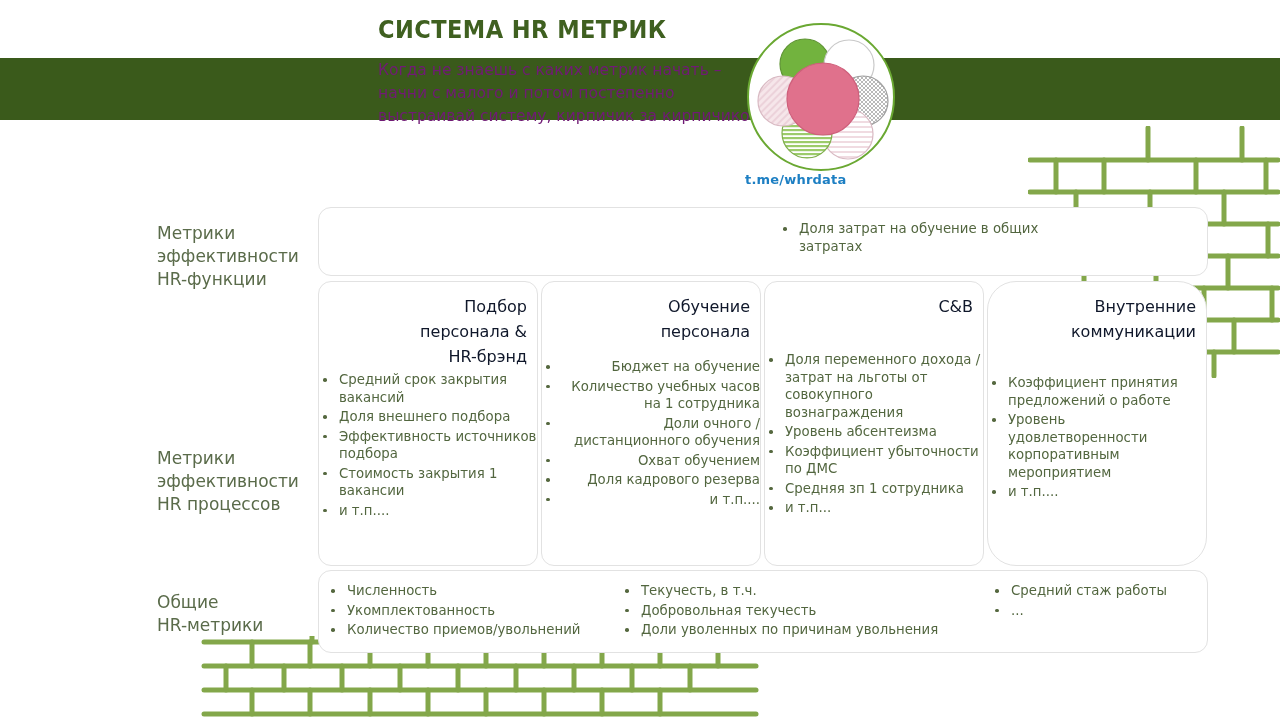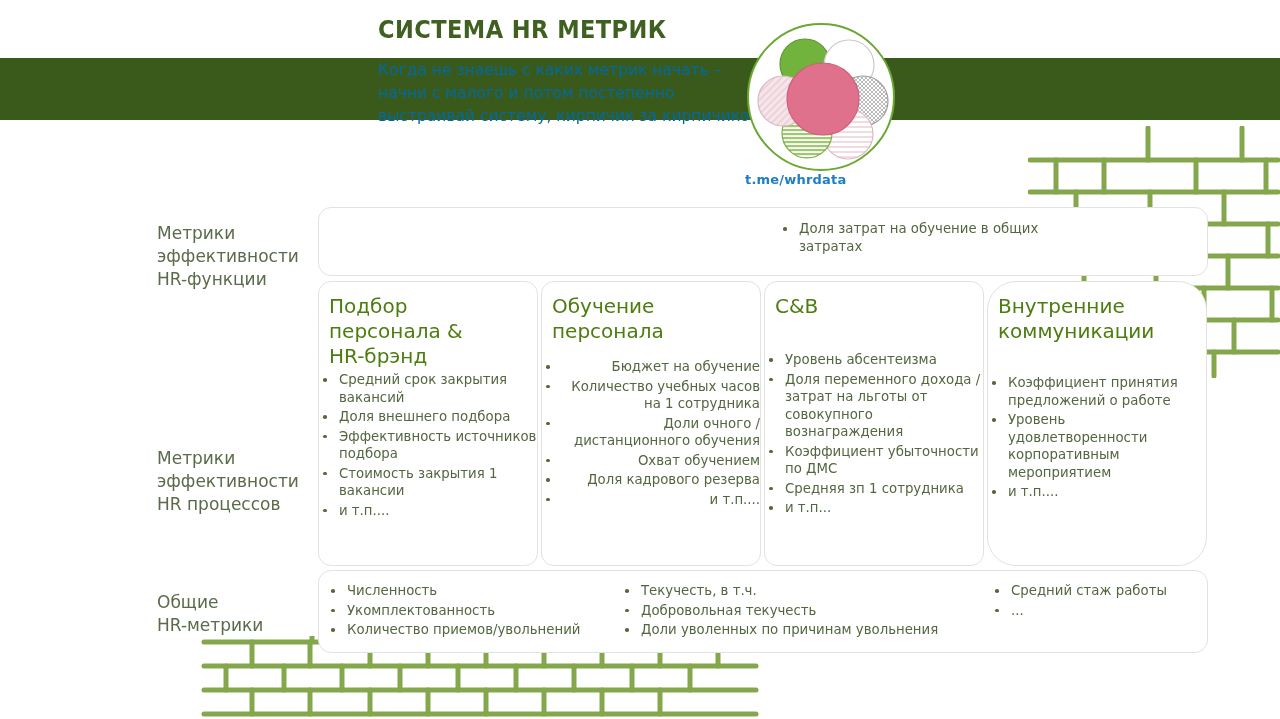--- a/index.html
+++ b/index.html
@@ -29,21 +29,21 @@
     font-weight:bold;
     font-size:25px;
     letter-spacing:.5px;
     color:#3f6020;
     transform:scaleX(.9);
     transform-origin:left top;
     white-space:nowrap;
   }
   #subtitle{
     position:absolute;left:378px;top:59px;width:400px;
-    color:#0369a1;
+    color:#701a75;
     font-size:15.5px;
     line-height:23px;
     font-family:"DejaVu Sans","Liberation Sans",sans-serif;
   }
   #subtitle div{white-space:nowrap;}
 
   
   #logo-wrap{position:absolute;left:745px;top:21px;width:152px;height:152px;}
   #tg-link{
     position:absolute;left:745px;top:172px;width:152px;
@@ -79,24 +79,24 @@
   #card-top{left:318px;top:207px;width:890px;height:69px;}
   #card-bottom{left:318px;top:570px;width:890px;height:83px;}
 
   .col-card{top:281px;width:220px;height:285px;}
   #col-1{left:318px;}
   #col-2{left:541px;}
   #col-3{left:764px;}
   #col-4{left:987px;border-radius:29px;}
 
   .col-title{
-    color:#4d7c0f;
-    font-size:20px;
+    color:#0f172a;
+    font-size:16px;
     line-height:25px;
-    text-align:left;
+    text-align:right;
     padding:12px 10px 0 10px;
     font-family:"DejaVu Sans","Liberation Sans",sans-serif;
   }
 
   
   ul.bl{
     list-style:none;
     margin:0;padding:0;
   }
   ul.bl li{
@@ -316,22 +316,22 @@
         <li>Доля кадрового резерва</li>
         <li>и т.п....</li>
       </ul>
   </div>
 
   <div class="card col-card" id="col-3">
     <div class="col-title" id="t3">
         <div>C&amp;B</div>
       </div>
     <ul class="bl col-list" id="l3">
+        <li>Доля переменного дохода / затрат на льготы от совокупного вознаграждения</li>
         <li>Уровень абсентеизма</li>
-        <li>Доля переменного дохода / затрат на льготы от совокупного вознаграждения</li>
         <li>Коэффициент убыточности по ДМС</li>
         <li>Средняя зп 1 сотрудника</li>
         <li>и т.п...</li>
       </ul>
   </div>
 
   <div class="card col-card" id="col-4">
     <div class="col-title" id="t4">
         <div>Внутренние</div>
         <div>коммуникации</div>

